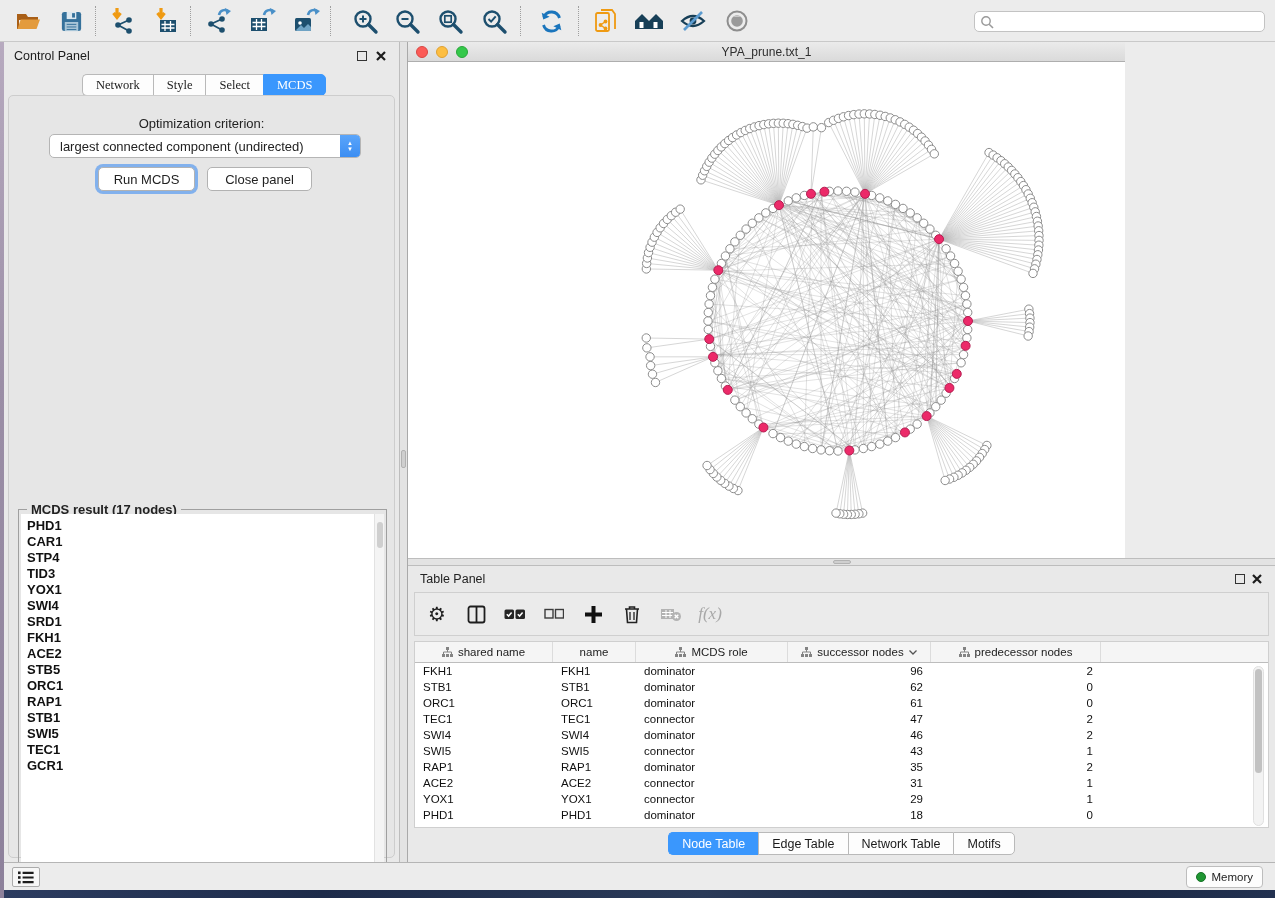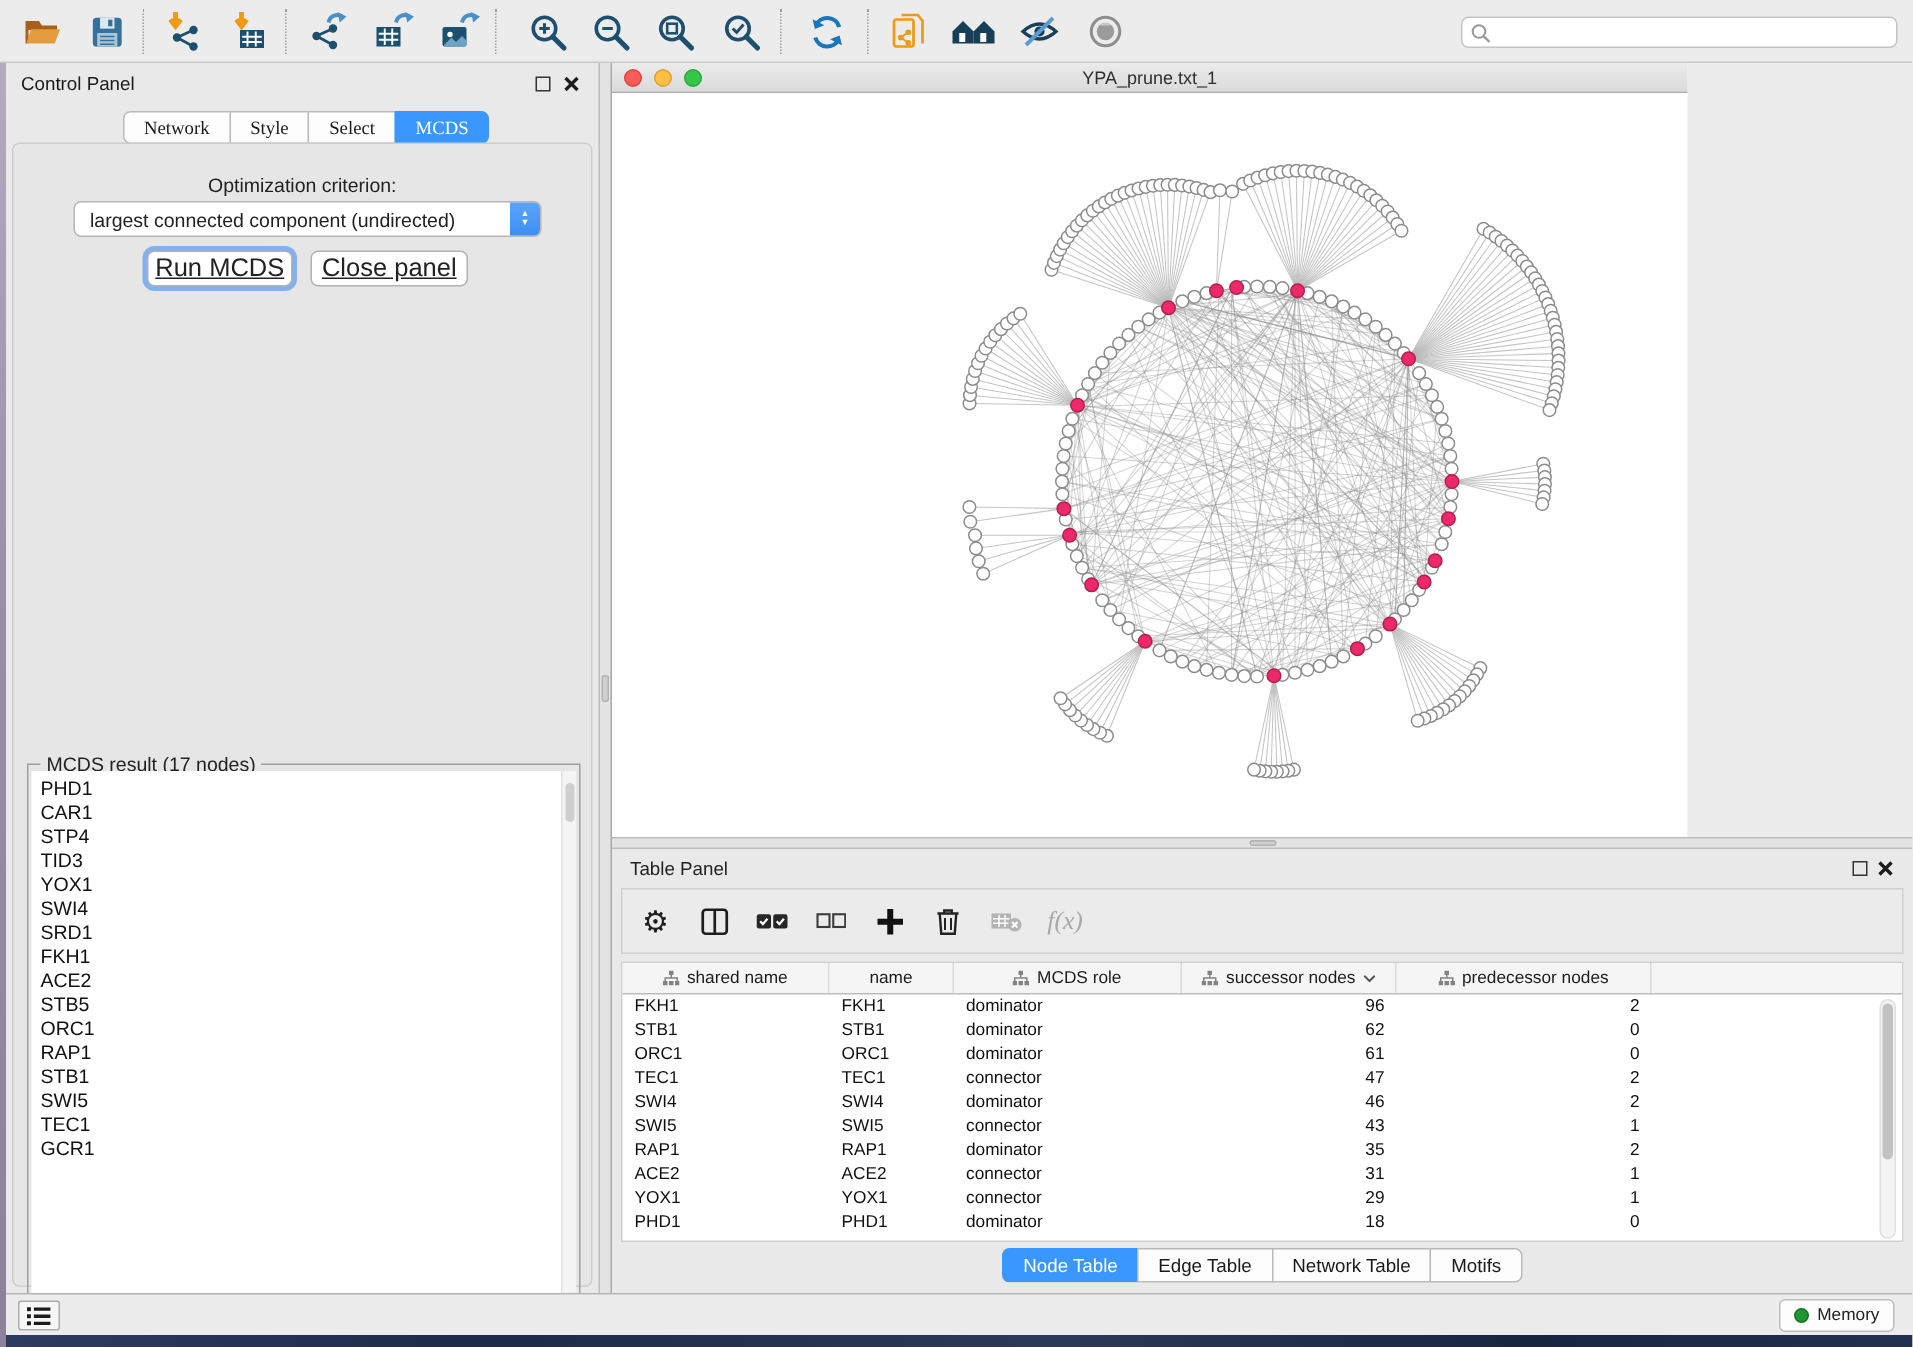--- a/index.html
+++ b/index.html
@@ -30,24 +30,24 @@
   #cp-tabs { left:78px; top:32px; }
   .tab { height:22px; padding:0 13px; display:flex; align-items:center; font-size:12.5px; background:#fdfdfd; border:1px solid #b9b9b9; border-right:none; color:#1a1a1a; }
   .tab:first-child { border-radius:5px 0 0 5px; }
   .tab:last-child { border-radius:0 5px 5px 0; border-right:1px solid #b9b9b9; }
   .tab.active { background:#3a97fd; color:#fff; border-color:#3a97fd; }
   #cp-body { position:absolute; left:4px; top:53px; width:387px; height:763px; background:#e6e6e6; border:1px solid #cdcdcd; border-radius:5px; }
   #opt-label { position:absolute; left:0; top:20px; width:100%; text-align:center; font-size:13px; }
   #criterion { position:absolute; left:40px; top:38px; width:312px; height:24px; background:#fff; border:1px solid #b5b5b5; border-radius:5px; display:flex; align-items:center; }
   #criterion .val { flex:1; font-size:13px; padding-left:10px; }
   #criterion .stepper { width:20px; height:22px; background:linear-gradient(#5aa5fb,#3c8ef2); border-radius:0 4px 4px 0; display:flex; flex-direction:column; align-items:center; justify-content:center; color:#fff; font-size:6px; line-height:6px; }
-  .btn { position:absolute; height:24px; background:#fff; border:1px solid #b2b2b2; border-radius:5px; font-size:17px; display:flex; align-items:center; justify-content:center;text-decoration:underline; }
+  .btn { position:absolute; height:24px; background:#fff; border:1px solid #b2b2b2; border-radius:5px; font-size:13px; display:flex; align-items:center; justify-content:center; }
   #run-btn { left:89px; top:71px; width:97px; box-shadow:0 0 0 3px rgba(112,167,237,0.85); }
   #closep-btn { left:198px; top:71px; width:105px; }
-  #result-group { position:absolute; left:9px; top:413px; width:369px; height:372px; border:1px solid #9f9f9f; }
+  #result-group { position:absolute; left:9px; top:413px; width:369px; height:372px; border:1px solid #9f9f9f;font-weight:bold; }
   #result-title { position:absolute; left:8px; top:-8px; background:#e6e6e6; padding:0 4px; font-size:13px; }
   #result-list { position:absolute; left:2px; top:4px; width:355px; height:364px; background:#fff; overflow:hidden; list-style:none; padding:4px 0 0 6px; }
   #result-list li { font-size:13px; line-height:16px; color:#111; }
   #result-scroll { position:absolute; right:2px; top:4px; width:10px; height:364px; background:#f4f4f4; border-left:1px solid #e2e2e2; }
   #result-thumb { position:absolute; left:1.5px; top:8px; width:6px; height:26px; background:#cfcfcf; border-radius:3px; }
 
   
   #v-split { left:399px; top:42px; width:9px; height:820px; background:#e3e3e3; border-left:1px solid #bdbdbd; border-right:1px solid #a9a9a9; }
   #v-grip { position:absolute; left:1px; top:408px; width:5px; height:18px; background:#cfcfcf; border:1px solid #b2b2b2; border-radius:2px; }
   #h-split { left:408px; top:558px; width:867px; height:8px; background:#e3e3e3; border-top:1px solid #bdbdbd; border-bottom:1px solid #bdbdbd; }

